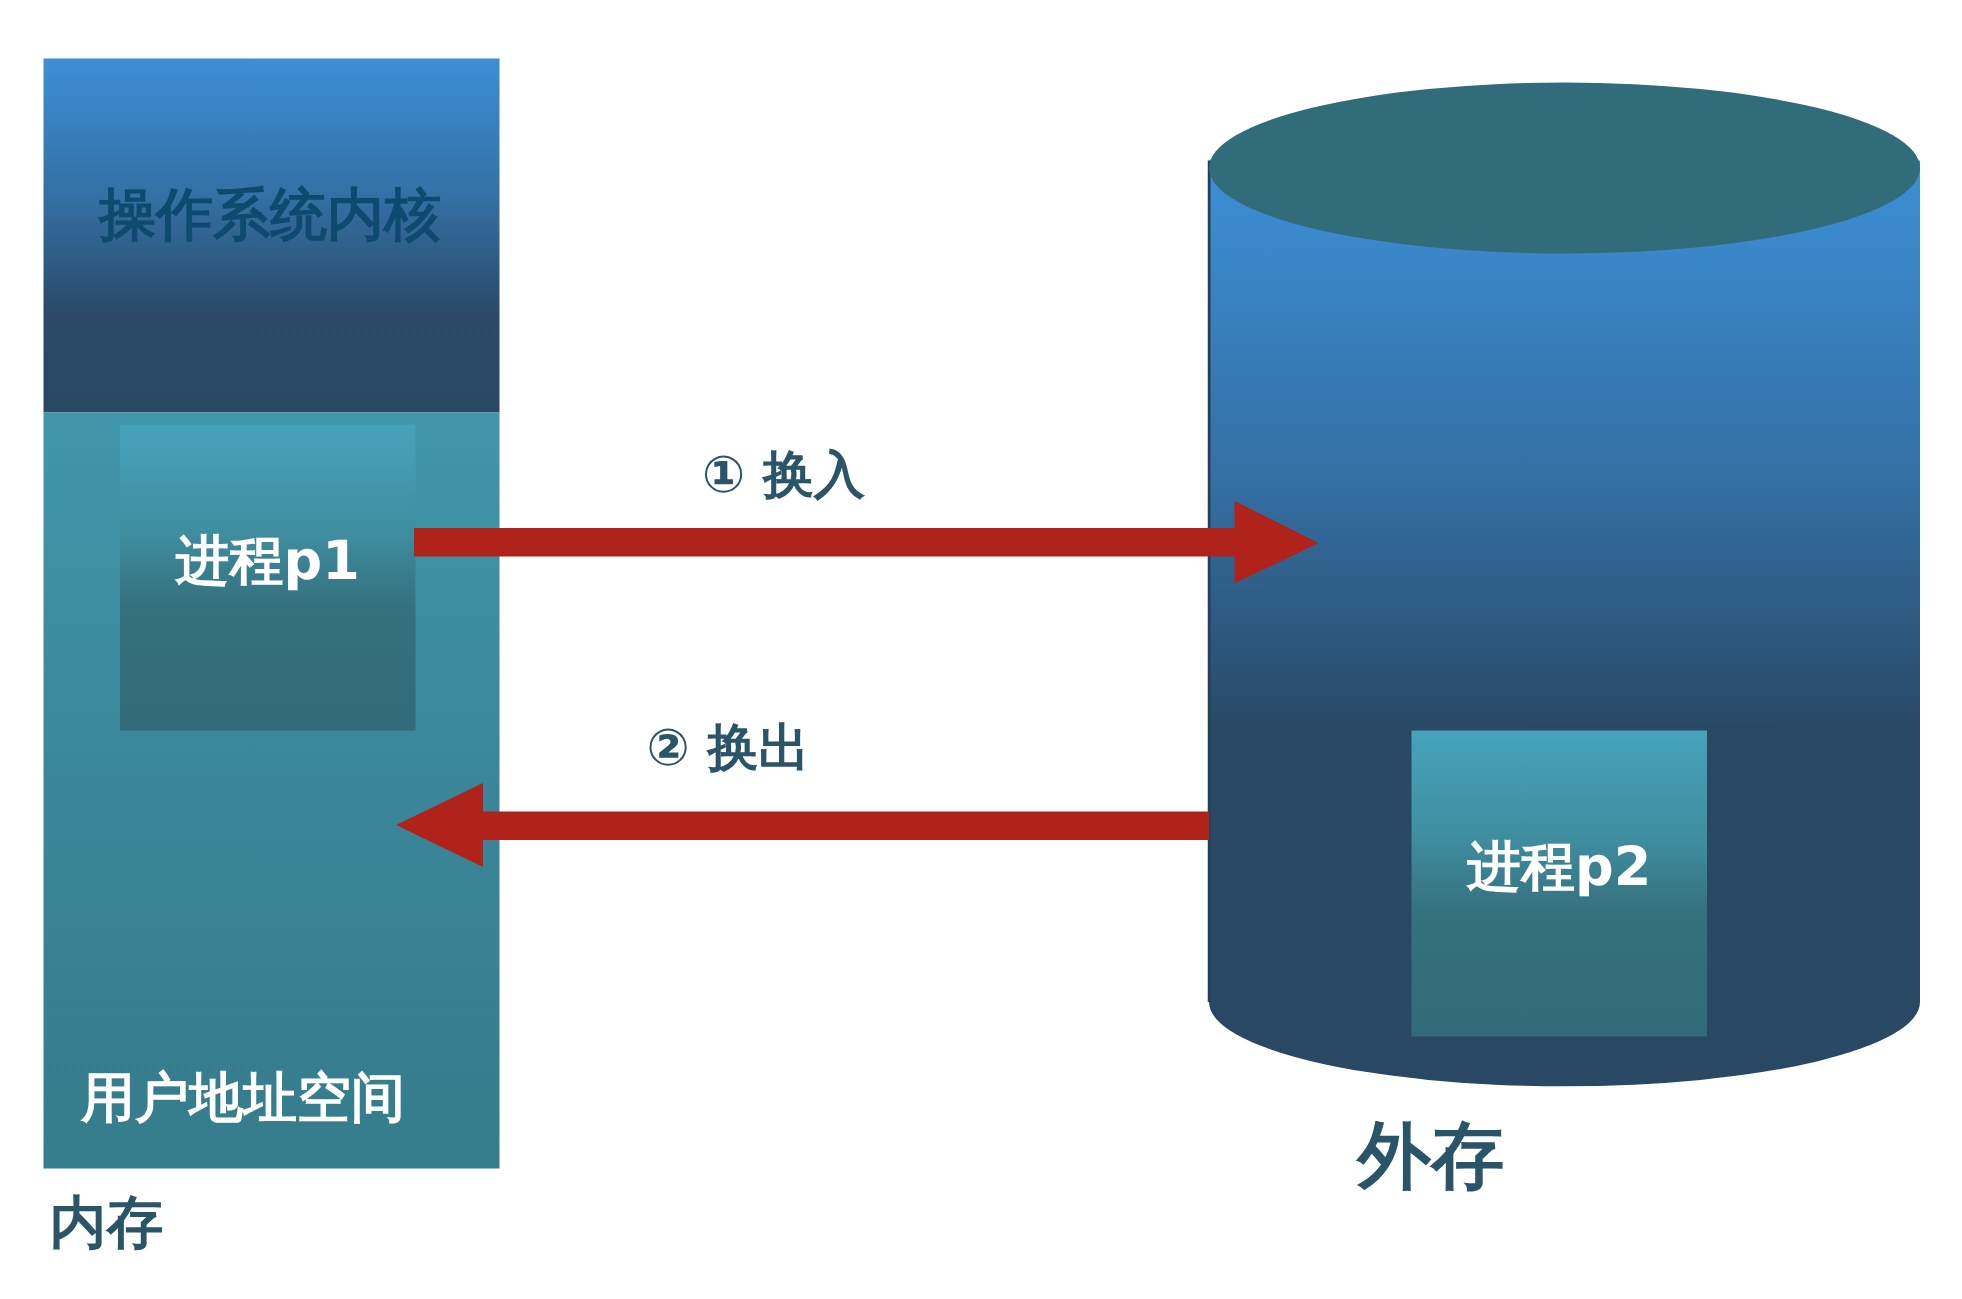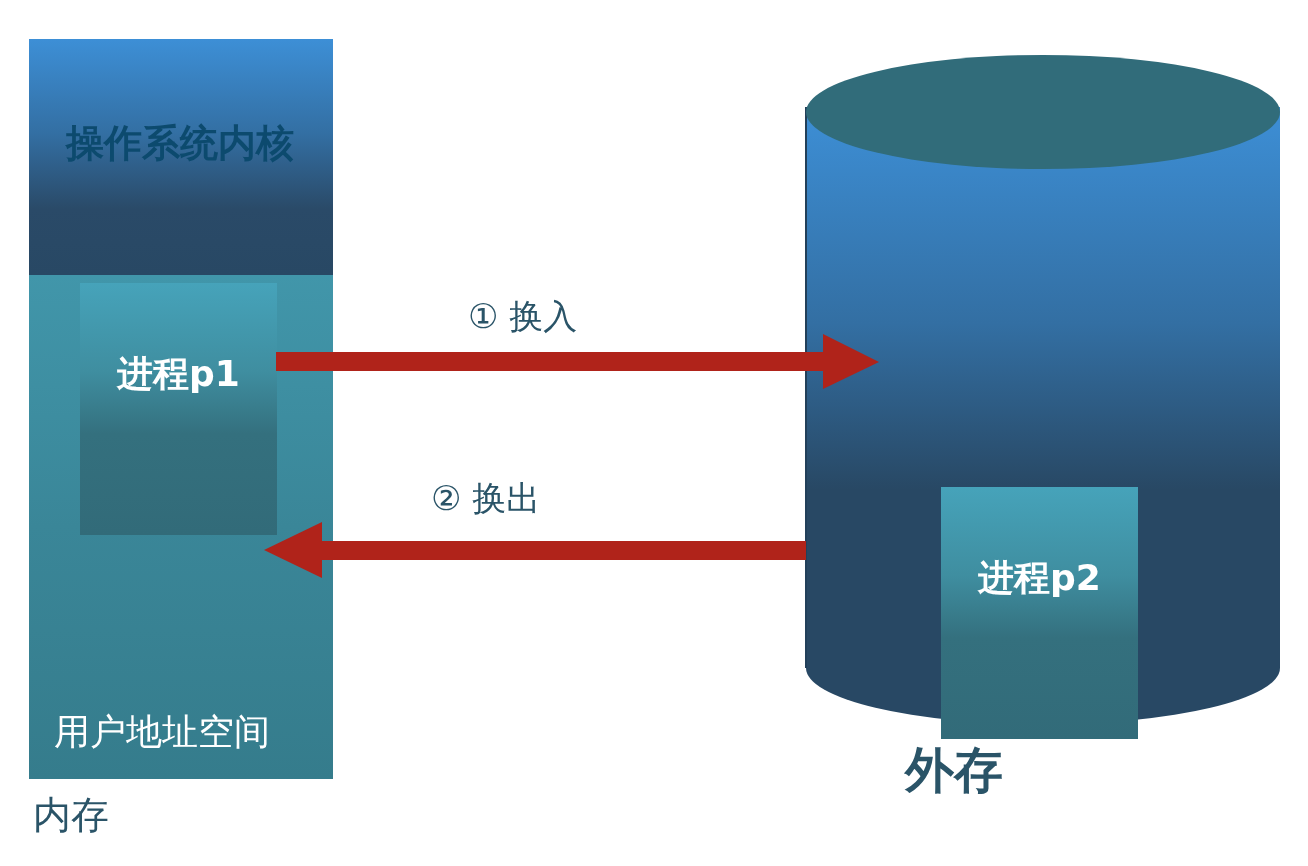--- a/index.html
+++ b/index.html
@@ -7,37 +7,37 @@
            font-family: "DejaVu Sans", sans-serif; }
     .abs { position: absolute; }
 
     
     .kernel { left: 29px; top: 39px; width: 304px; height: 236px;
       background: linear-gradient(to bottom, #3d8fd6 0%, #336fa3 40%, #2a4a68 72%, #284864 100%); }
     .kernel-label { left: 66px; top: 118px; color: #0c4a6e; font-weight: bold; font-size: 38px;
       letter-spacing: 0px; white-space: nowrap; }
     .userspace { left: 29px; top: 275px; width: 304px; height: 504px;
       background: linear-gradient(to bottom, #4196aa 0%, #3a8698 50%, #357c8c 100%); }
-    .user-label { left: 54px; top: 708px; color: #ffffff; font-weight: normal; font-size: 36px; white-space: nowrap; }
-    .mem-label { left: 33px; top: 790px; color: #2a5468; font-weight: normal; font-size: 38px; white-space: nowrap; }
+    .user-label { left: 54px; top: 708px; color: #ffffff; font-weight: bold; font-size: 36px; white-space: nowrap; }
+    .mem-label { left: 33px; top: 790px; color: #2a5468; font-weight: bold; font-size: 38px; white-space: nowrap; }
 
-    .proc { width: 197px; height: 252px;
+    .proc { width: 197px; height: 204px;
       background: linear-gradient(to bottom, #46a3ba 0%, #3f8ea0 35%, #34707e 60%, #326b79 100%);
       display: flex; align-items: flex-start; justify-content: center; }
     .proc-label { color: #ffffff; font-weight: bold; font-size: 36px; white-space: nowrap; margin-top: 67px; }
     .p1 { left: 80px; top: 283px; }
     .p2 { left: 941px; top: 487px; }
 
     
     .disk { left: 805px; top: 50px; }
     .disk-label { left: 905px; top: 738px; color: #2a5468; font-weight: bold; font-size: 49px; white-space: nowrap; }
 
     
     .arrows { left: 0; top: 0; }
-    .arrow-label { color: #2a5468; font-weight: normal; font-size: 34px; white-space: nowrap; }
+    .arrow-label { color: #2a5468; font-weight: bold; font-size: 34px; white-space: nowrap; }
     .swap-in-label { left: 468px; top: 294px; }
     .swap-out-label { left: 431px; top: 476px; }
   </style>
 </head>
 <body>
 
 <div class="abs kernel"></div>
 <div class="abs kernel-label">操作系统内核</div>
 
 <div class="abs userspace"></div>

